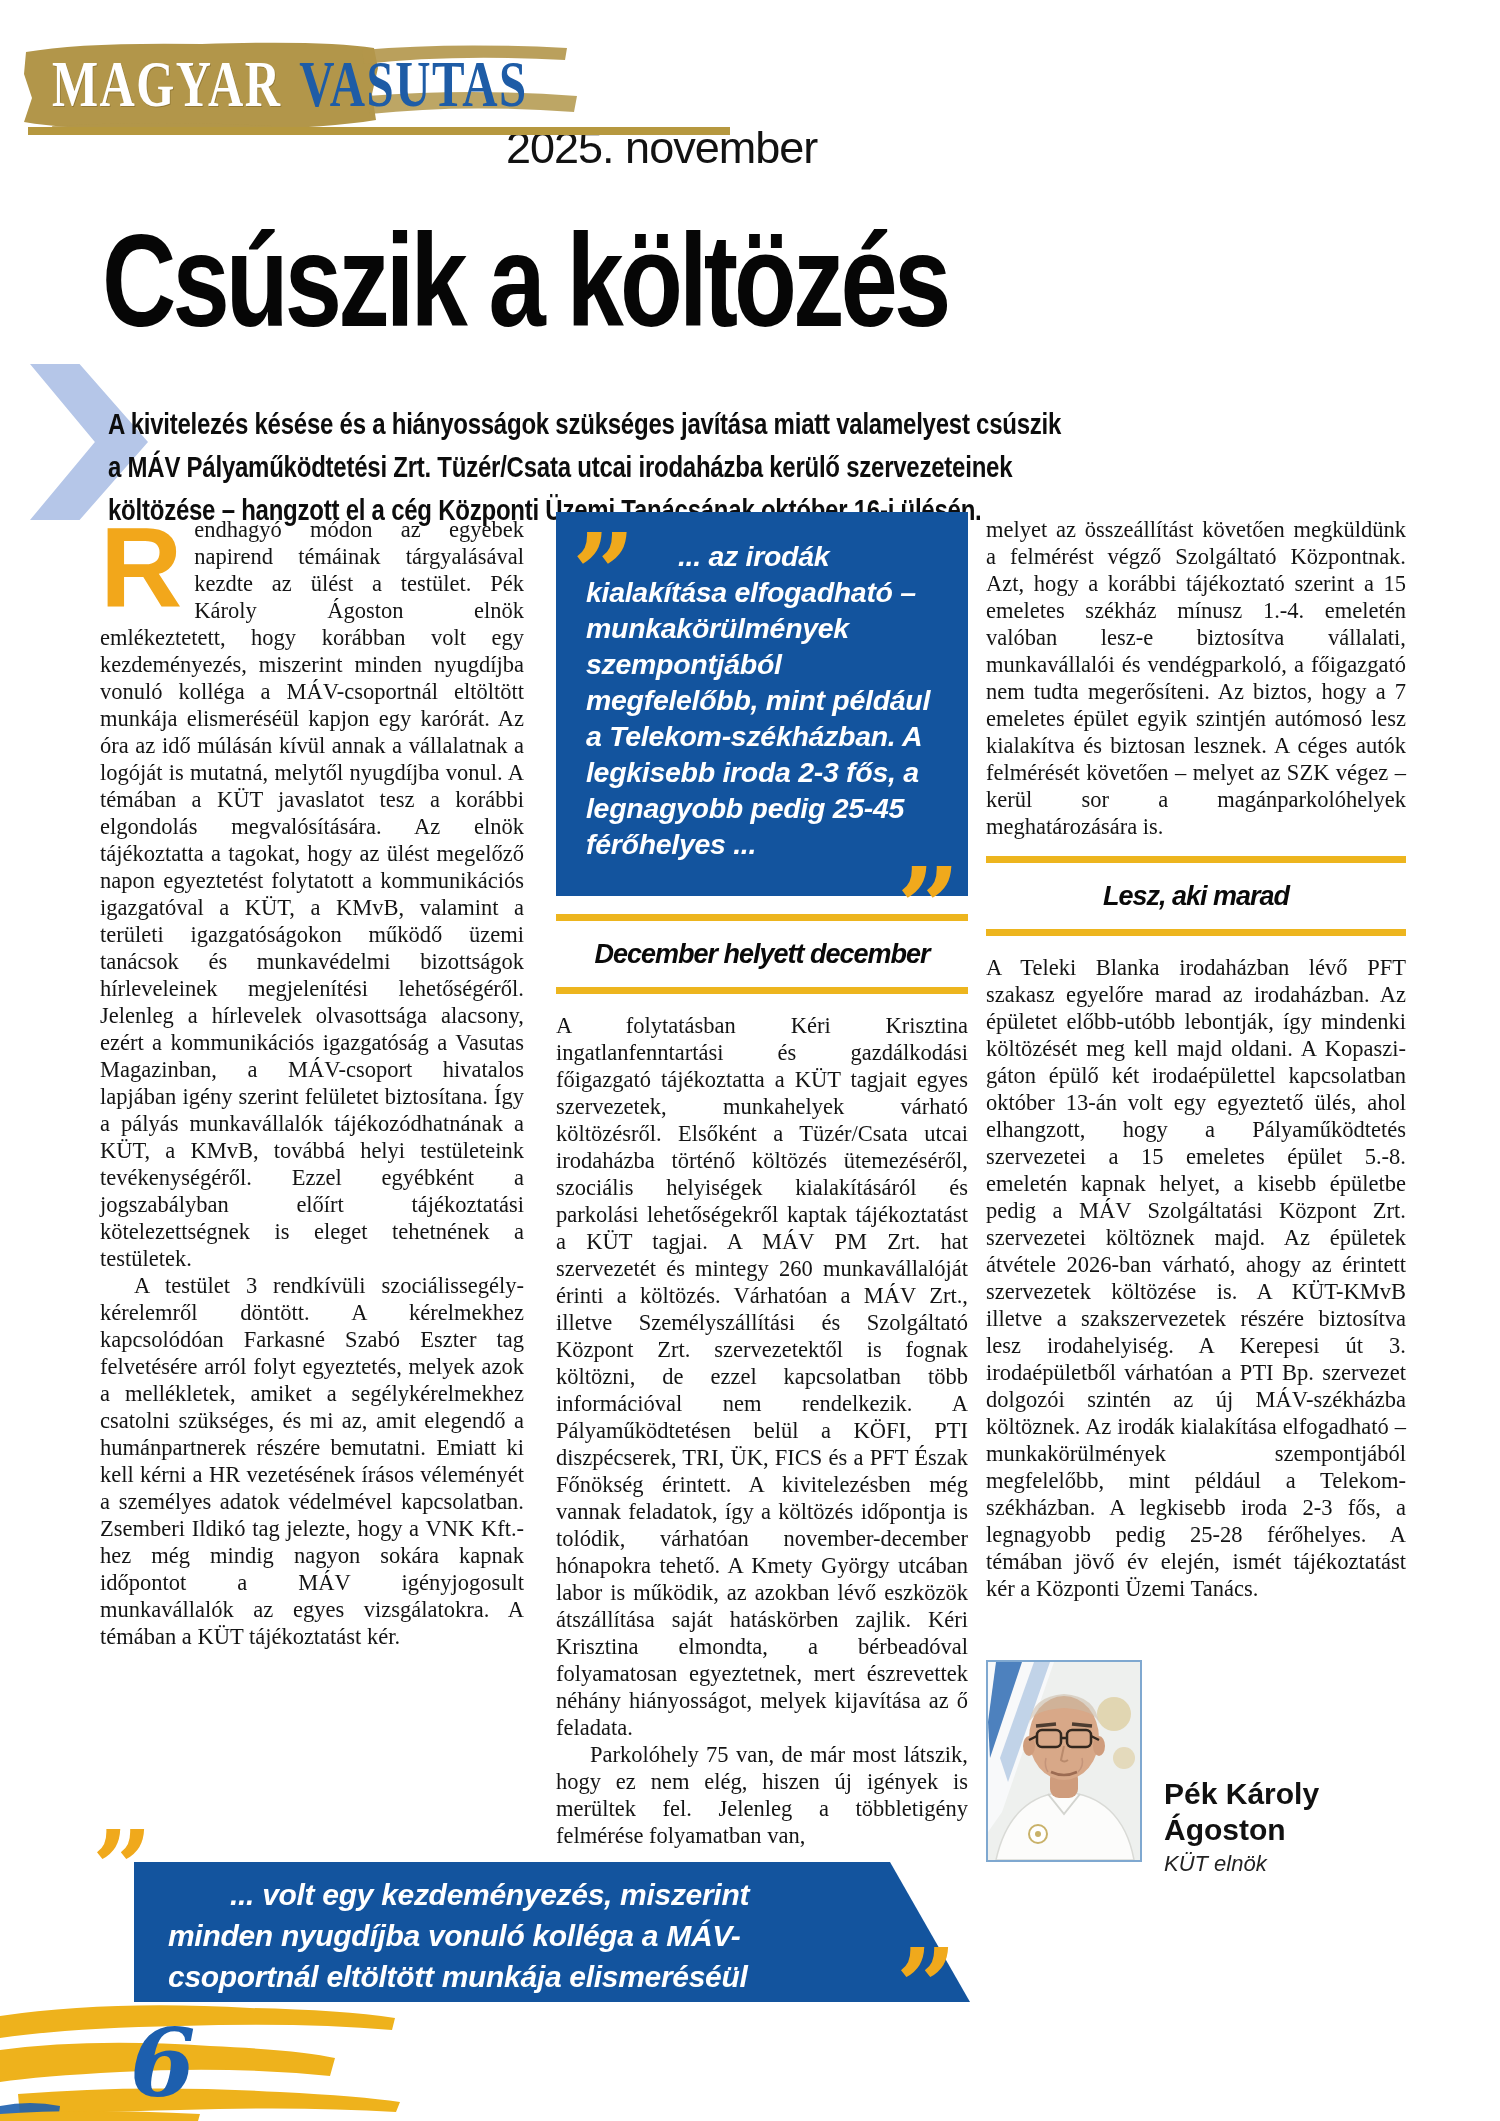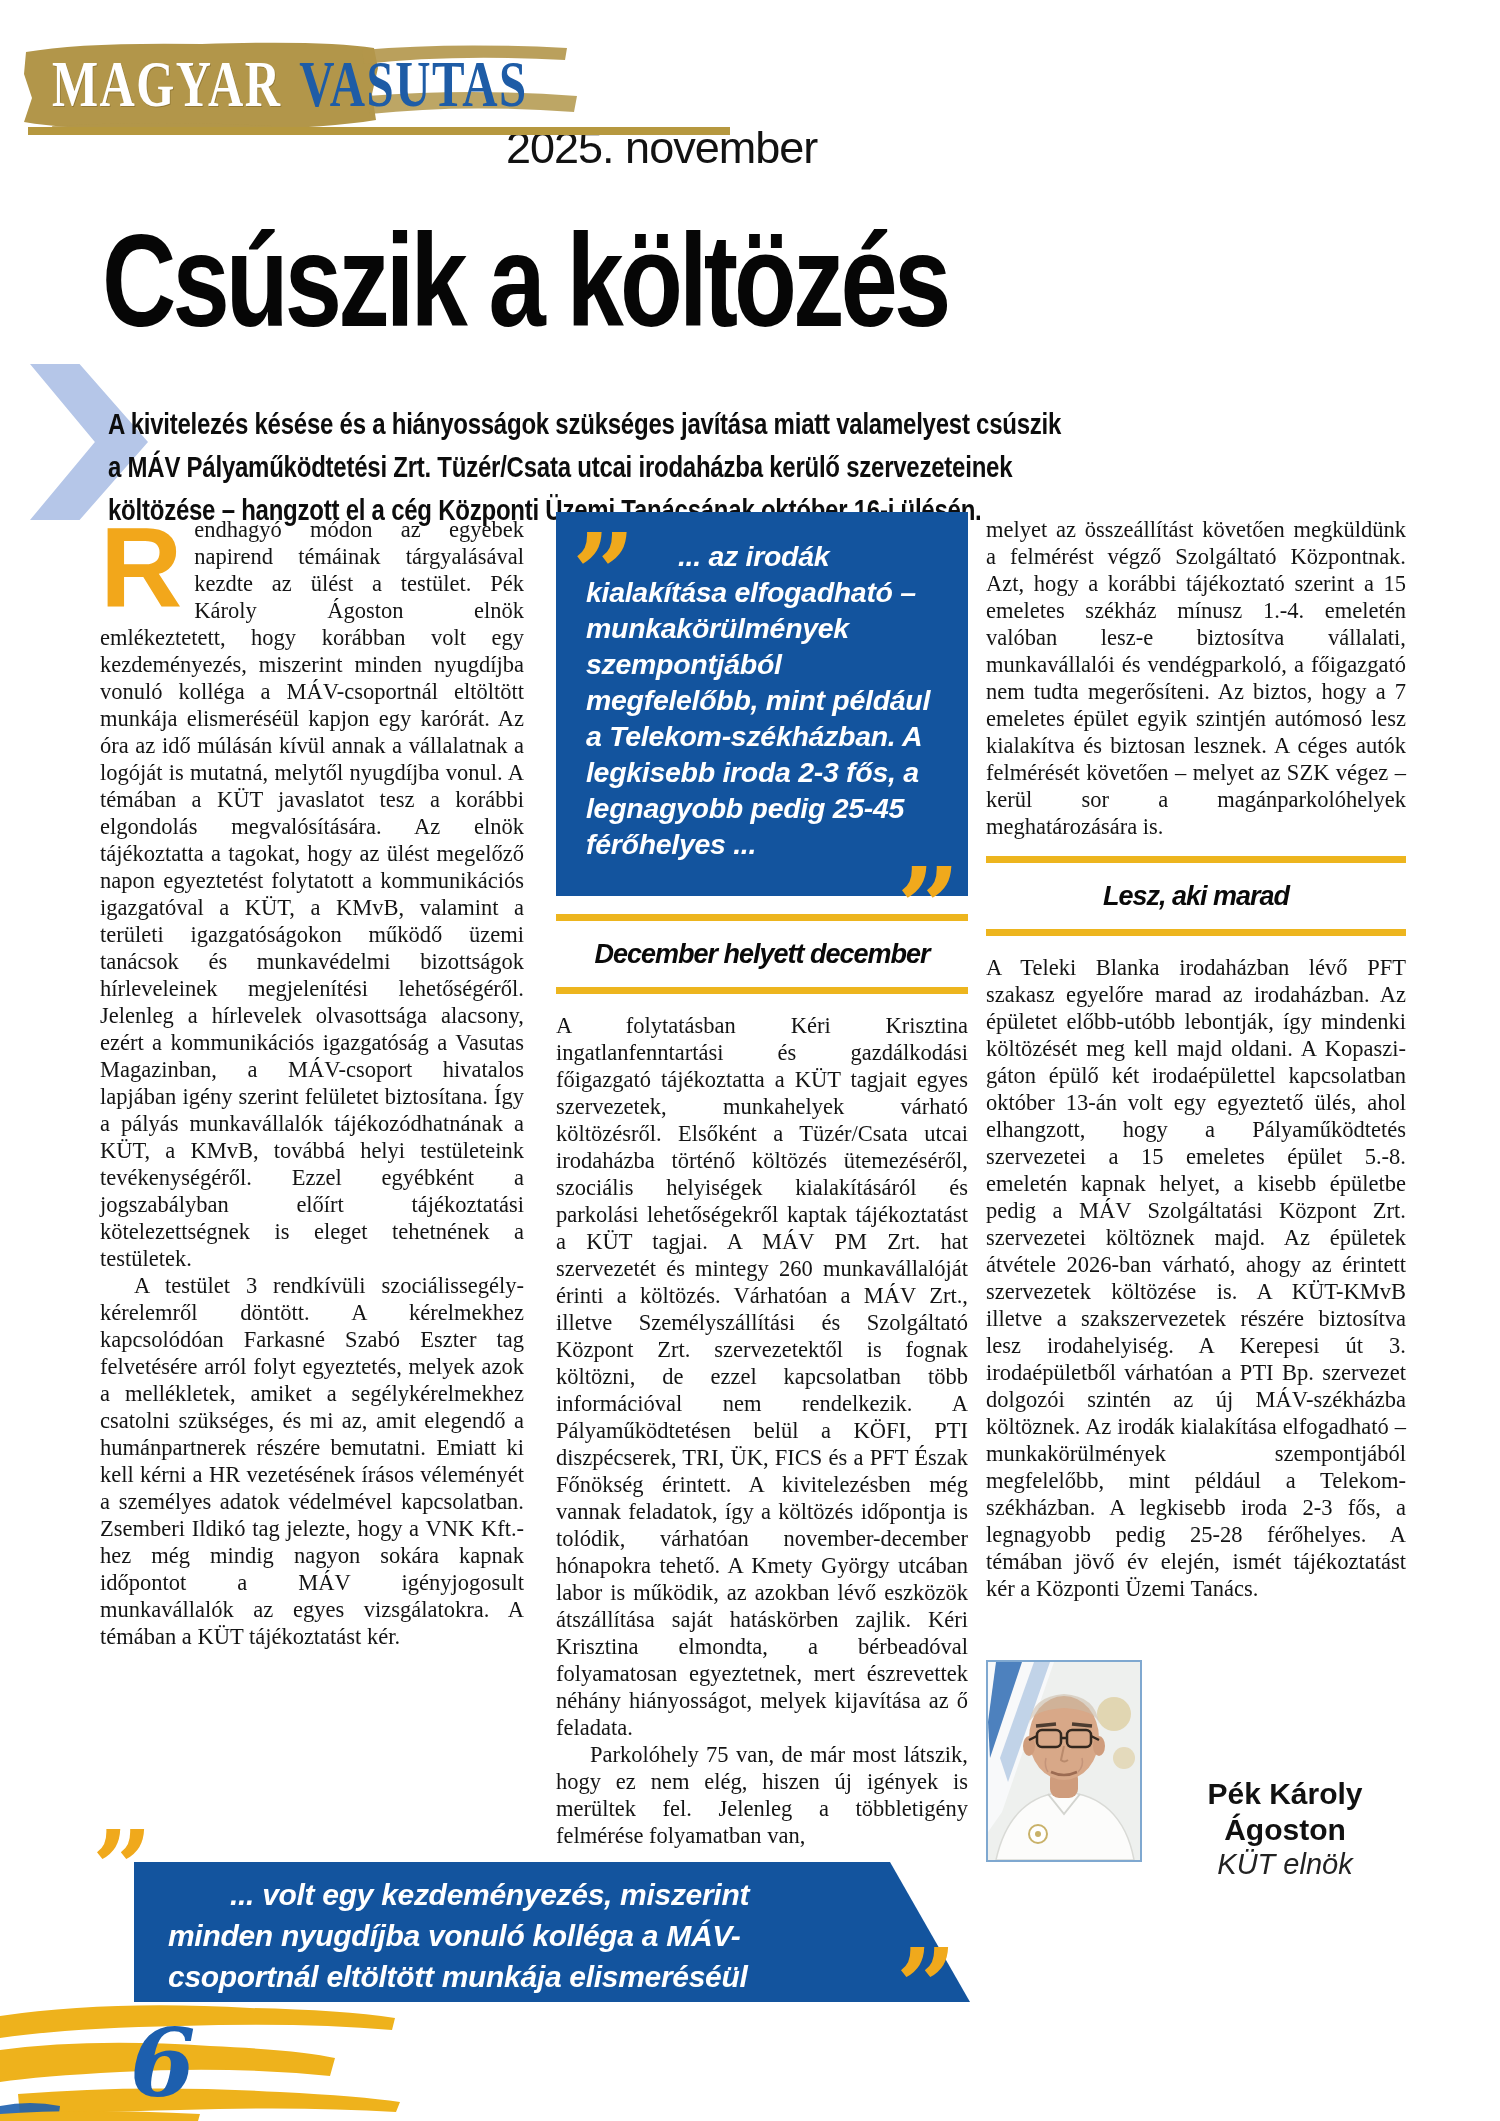--- a/index.html
+++ b/index.html
@@ -50,25 +50,25 @@
   .qb-close{right:8px;bottom:-46px;font-size:110px;}
 
   
   .gold-rule{height:7px;background:#edb51e;}
   .subhead-block{margin:16px 0 18px 0;}
   .subhead{font-family:"Liberation Sans",sans-serif;font-weight:bold;font-style:italic;
         text-align:center;font-size:27px;line-height:46px;letter-spacing:-1px;color:#0a0a0a;
         margin:10px 0;}
 
   
-  .photo-row{display:flex;margin-top:58px;text-align:center;}
+  .photo-row{display:flex;margin-top:58px;text-align:left;}
   .photo{width:152px;height:198px;border:2px solid #7fa8d0;flex:none;background:#eef0ee;}
   .caption{margin-left:22px;margin-top:116px;font-family:"Liberation Sans",sans-serif;}
   .cap-name{font-weight:bold;font-size:30px;line-height:36px;color:#111;}
-  .cap-title{font-style:italic;font-size:29px;line-height:32px;color:#222;}
+  .cap-title{font-style:italic;font-size:22px;line-height:32px;color:#222;}
 
   
   .bottom-bar{position:absolute;left:134px;top:1862px;width:836px;height:140px;background:#13549e;
         clip-path:polygon(0 0,calc(100% - 80px) 0,100% 100%,0 100%);}
   .bb-text{font-family:"Liberation Sans",sans-serif;font-weight:bold;font-style:italic;
         color:#ffffff;font-size:30px;line-height:41px;letter-spacing:-0.3px;
         padding:12px 120px 0 34px;text-indent:62px;text-align:left;}
   .bb-openq{position:absolute;left:92px;top:1838px;font-size:105px;z-index:3;}
   .bb-closeq{position:absolute;left:896px;top:1956px;font-size:105px;z-index:3;}
 

